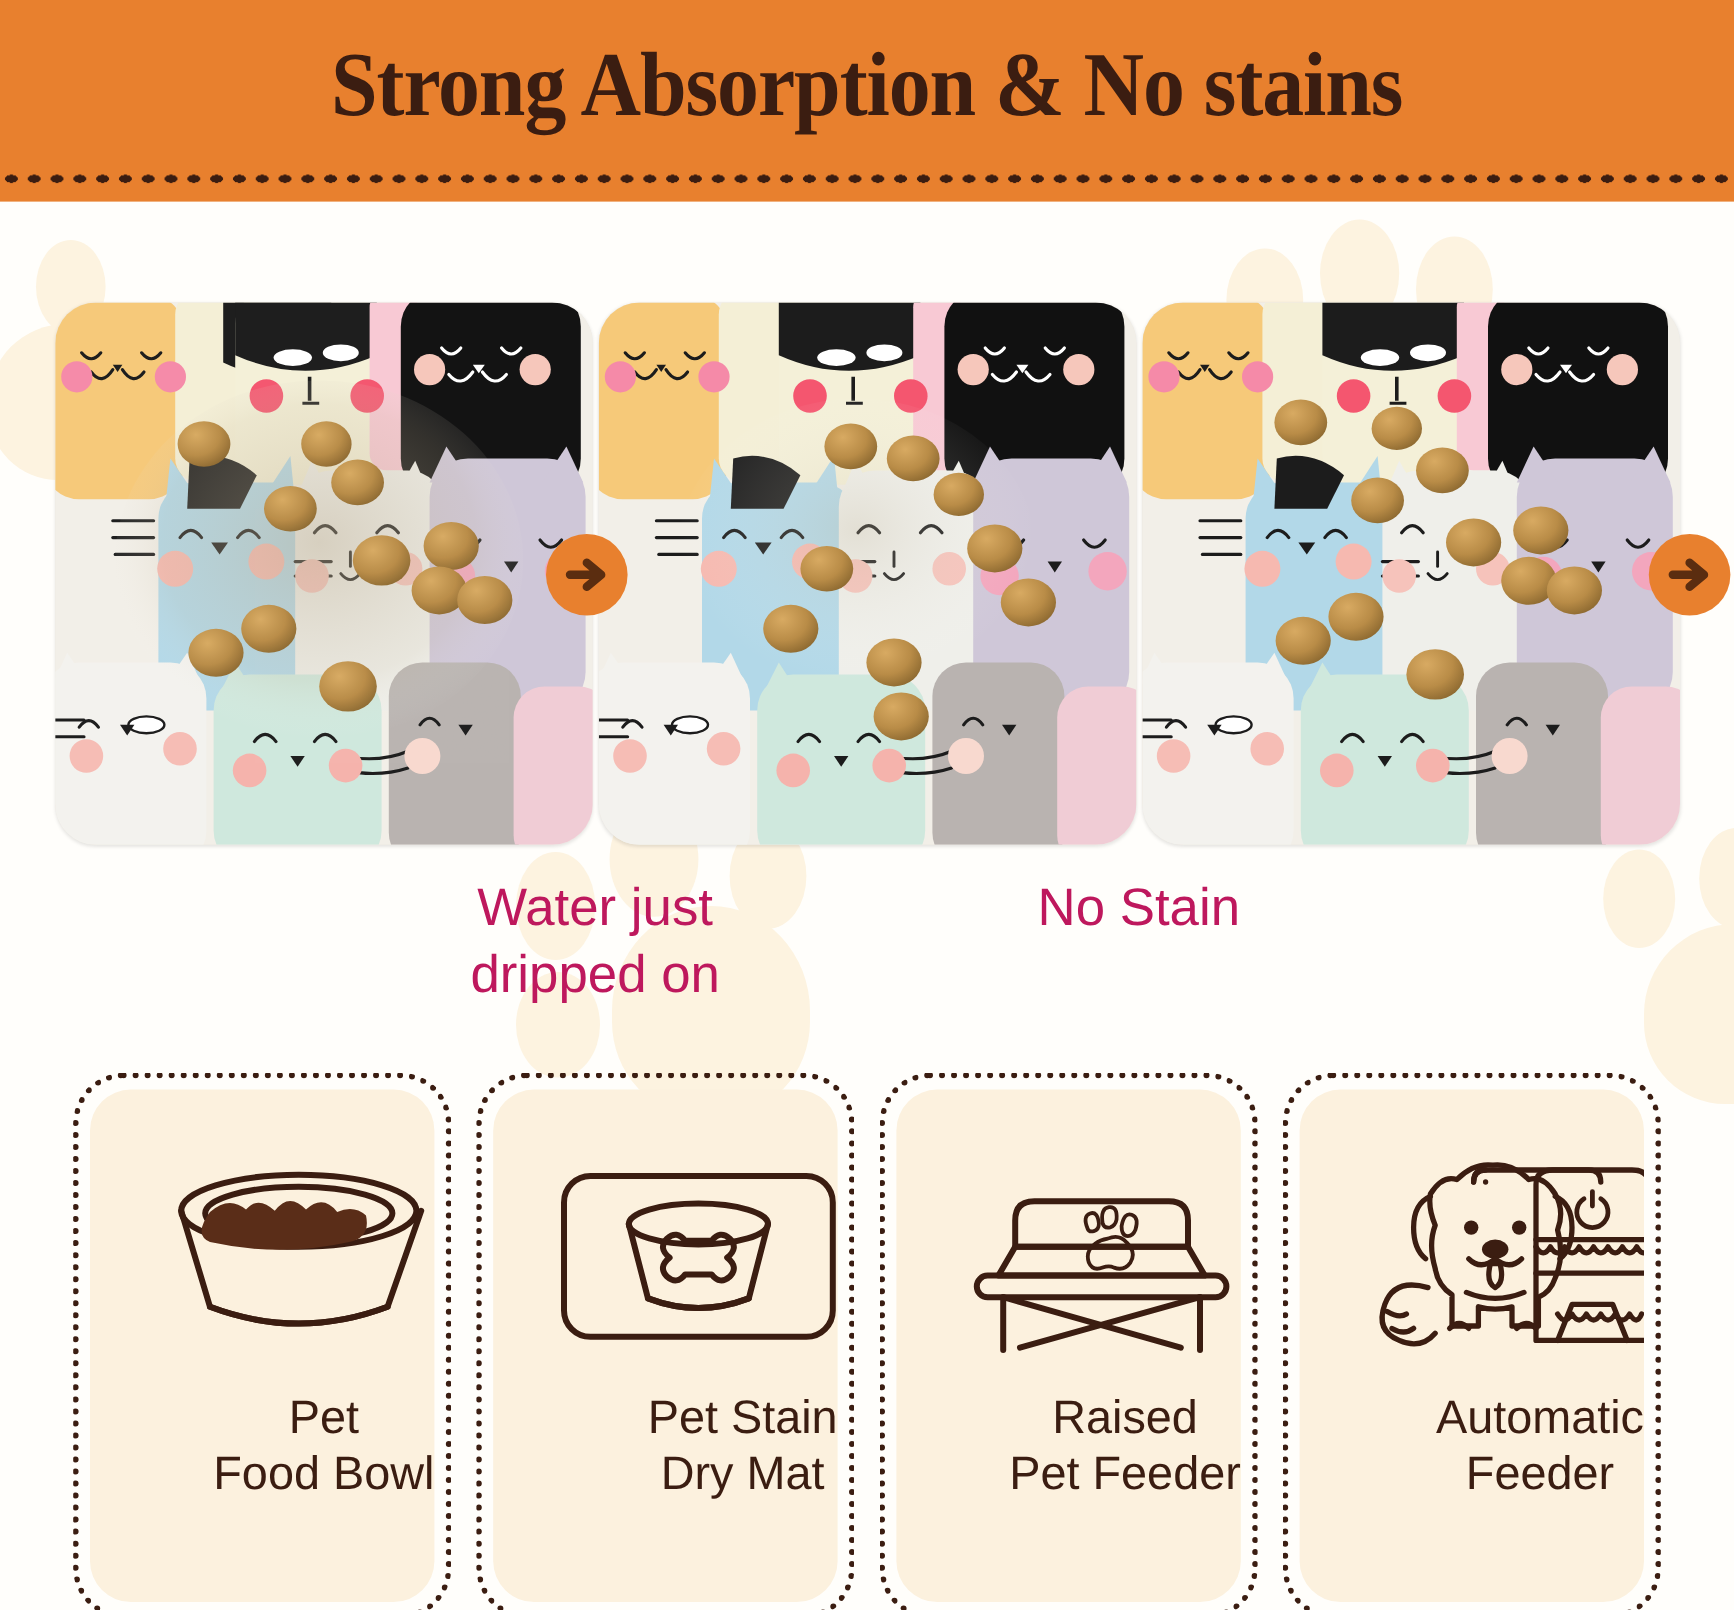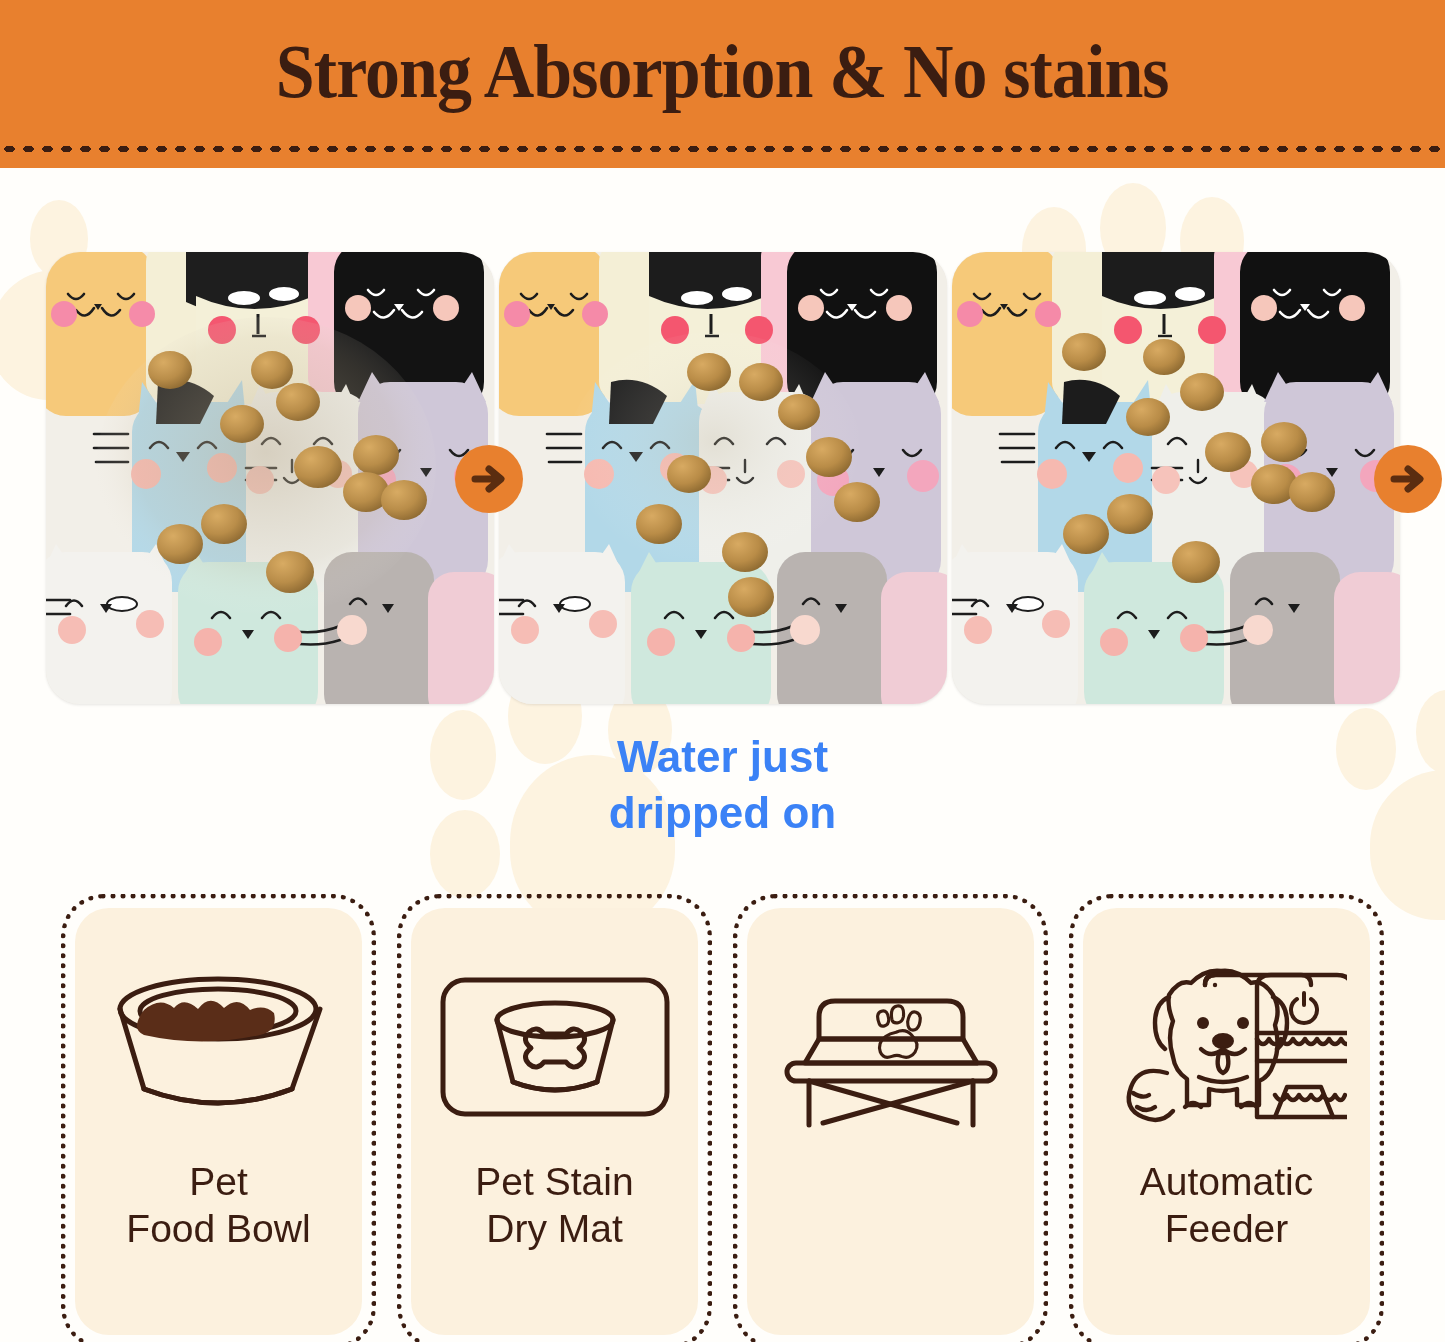--- a/index.html
+++ b/index.html
@@ -78,23 +78,23 @@
   
   .captions {
     position:relative; z-index:2;
     display:flex; justify-content:center;
     margin-top:22px;
   }
   .cap {
     width:453px;
     text-align:center;
     font-size:44px;
-    font-weight:700;
+    font-weight:400;
     line-height:1.28;
-    color:#3b82f6;
+    color:#be185d;
     white-space:pre-line;
   }
 
   
   .features {
     position:relative; z-index:2;
     margin-top:52px;
     display:flex; justify-content:center; gap:21px;
     padding:0 45px;
   }
@@ -103,21 +103,21 @@
     border:5px dotted #3b1d11;
     border-radius:42px;
     display:flex; align-items:center; justify-content:center;
     padding:9px;
   }
   .card-inner {
     width:100%; height:100%;
     background:#fcf1de;
     border-radius:34px;
     display:flex; flex-direction:column;
-    align-items:center; justify-content:flex-start;
+    align-items:flex-end; justify-content:flex-start;
     padding-top:34px;
   }
   .card-icon { height:210px; display:flex; align-items:center; justify-content:center; }
   .card-icon svg { display:block; }
   .card-label {
     margin-top:6px;
     text-align:center;
     font-size:39px;
     line-height:1.22;
     color:#3b1d11;
@@ -578,20 +578,21 @@
           </g>
         </g>
       </svg>
     </div>
   </div>
 </div>
 
 <div class="captions">
   <div class="cap">Water just
 dripped on</div>
+  <div class="cap">No Stain</div>
 </div>
 
 <div class="features">
 
   <div class="card">
     <div class="card-inner">
       <div class="card-icon">
         <svg width="225" height="160" viewBox="0 0 225 160" fill="none" stroke="#3b1d11" stroke-width="5" stroke-linejoin="round" stroke-linecap="round">
           <ellipse cx="112" cy="42" rx="98" ry="30"></ellipse>
           <ellipse cx="112" cy="44" rx="78" ry="22"></ellipse>
@@ -634,20 +635,22 @@
           <path d="M198 122 v44"></path>
 
           <g transform="translate(98,48) scale(1.05)" stroke-width="3">
             <path d="M6 16 q-4 -10 2 -12 q6 -2 7 8 q0 5 -4 6 q-4 1 -5 -2 z"></path>
             <path d="M18 12 q-2 -12 5 -13 q7 -1 6 10 q-1 5 -5 6 q-5 1 -6 -3 z"></path>
             <path d="M33 14 q2 -11 8 -9 q6 2 3 12 q-2 5 -6 5 q-5 0 -5 -8 z"></path>
             <path d="M22 24 q9 -4 15 3 q8 8 3 16 q-5 7 -13 4 q-4 -2 -9 0 q-8 3 -11 -4 q-3 -9 5 -15 q4 -3 10 -4 z"></path>
           </g>
         </svg>
       </div>
+      <div class="card-label">Raised
+Pet Feeder</div>
     </div>
   </div>
 
   <div class="card">
     <div class="card-inner">
       <div class="card-icon">
         <svg width="240" height="172" viewBox="0 0 240 172" fill="none" stroke="#3b1d11" stroke-width="4.4" stroke-linejoin="round" stroke-linecap="round">
 
           <path d="M62 34 q10 -16 22 -12 q14 -14 30 -12 q16 -2 30 12 q12 -4 22 12 q8 14 2 30 q6 22 -2 40 q-4 12 -14 16 v24 h-22 v-16 q-14 4 -28 0 v16 h-22 v-26 q-12 -8 -14 -22 q-6 -20 0 -36 q-6 -14 -4 -26 z"></path>
           <path d="M62 36 q-14 6 -14 26 q0 18 10 26"></path>

